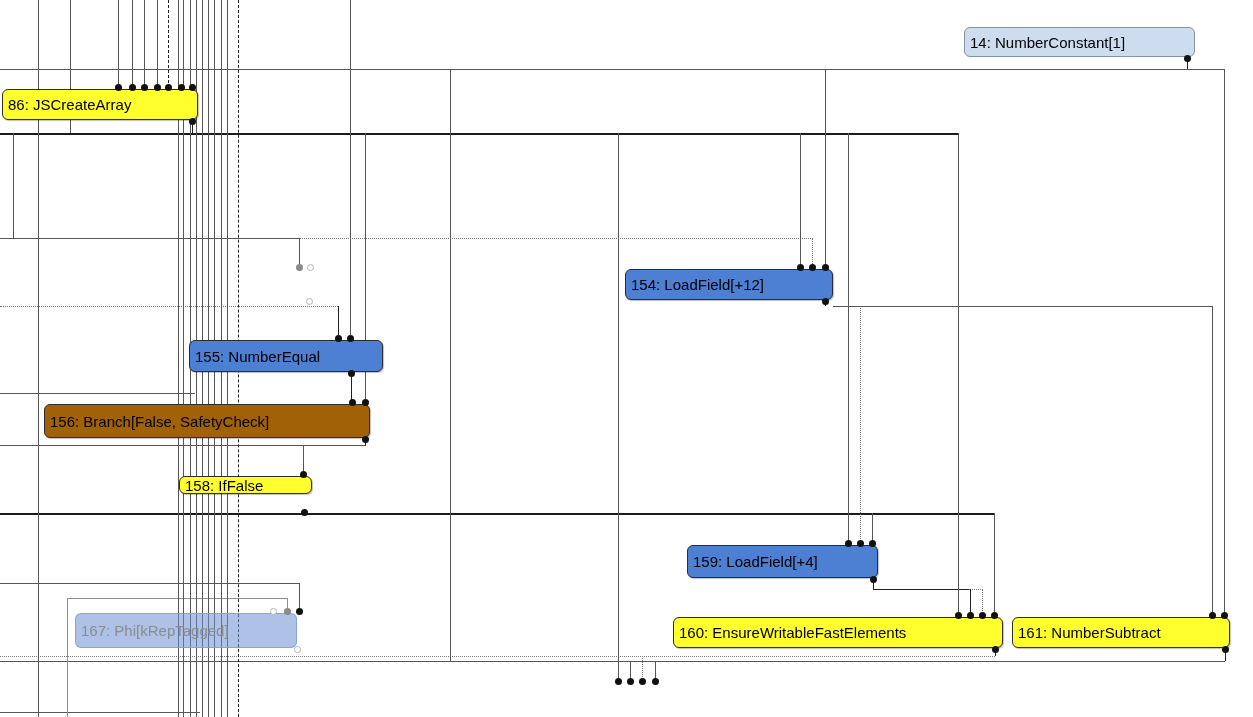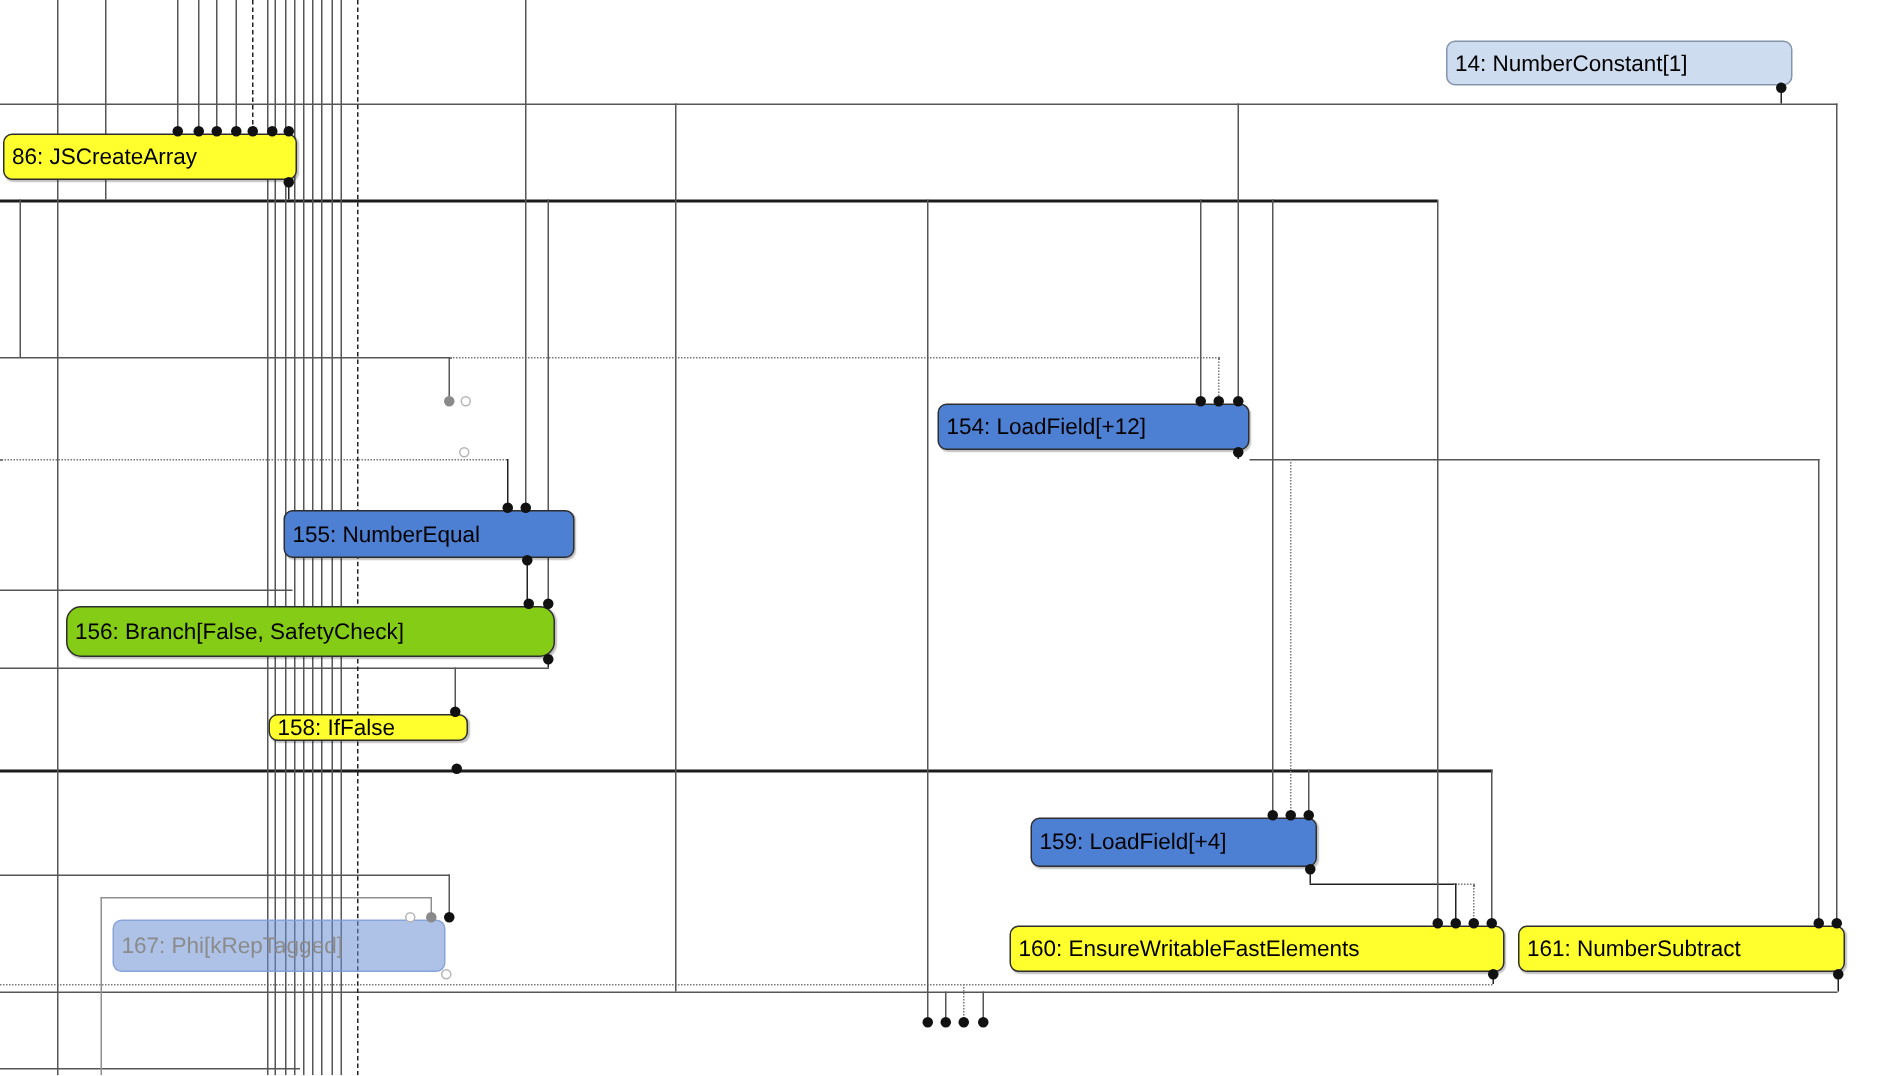--- a/index.html
+++ b/index.html
@@ -21,21 +21,21 @@
   .seg.v.dotted{border-left:1px dotted #787878;}
   .seg.v.dashed{border-left:1px dashed #222;}
   .node{
     position:absolute;box-sizing:border-box;border-radius:6px;
     display:flex;align-items:center;padding-left:5px;
     font-size:15px;color:#000;white-space:nowrap;z-index:2;
     border:1.5px solid #2e2e2e;background:#eee;
     box-shadow:1px 1px 1px rgba(0,0,0,0.25);
   }
   .node.yellow{background:#ffff2e;}
-  .node.gold{background:#84cc16;border-radius:10px;}
+  .node.gold{background:#a16207;}
   .node.blue{background:#4d7fd2;}
   .node.lightblue{background:#cddcee;border-color:#8494aa;border-width:1px;box-shadow:none;}
   .node.faded{background:rgba(108,144,214,0.55);border:1px solid rgba(130,158,214,0.85);
     color:#8b8b8b;box-shadow:none;}
   .dot{position:absolute;width:7px;height:7px;border-radius:50%;z-index:3;}
   .dot.black{background:#111;}
   .dot.gray{background:#8a8a8a;}
   .dot.hollow{background:#fff;border:1px solid #b5b5b5;box-sizing:border-box;}
 </style>
 </head>

